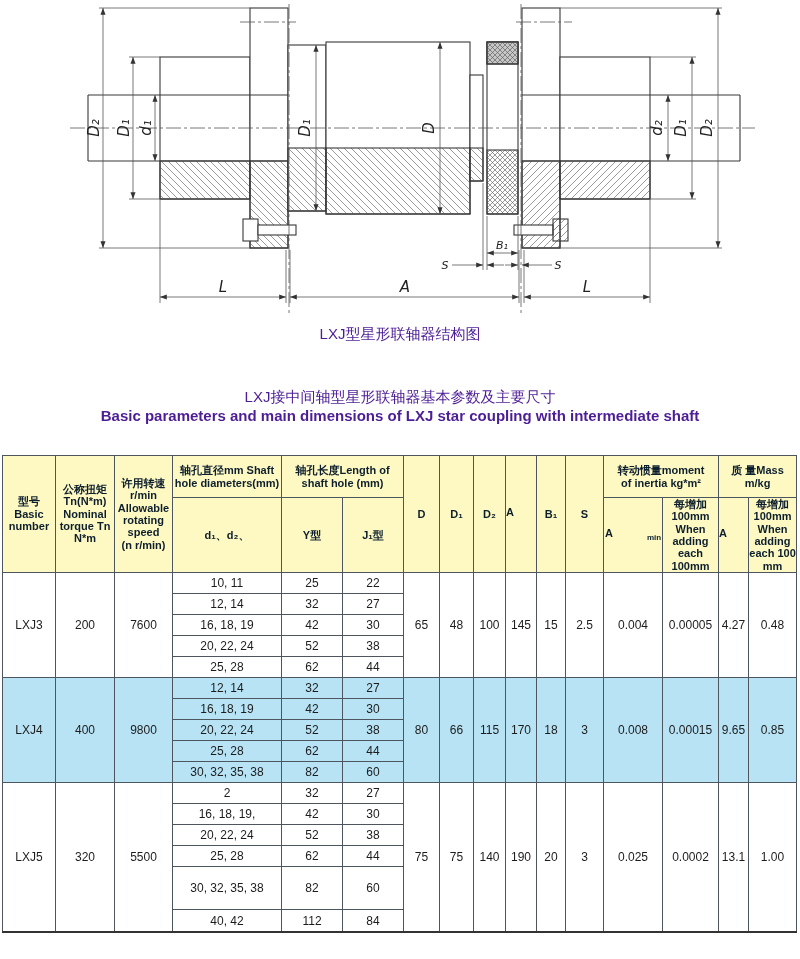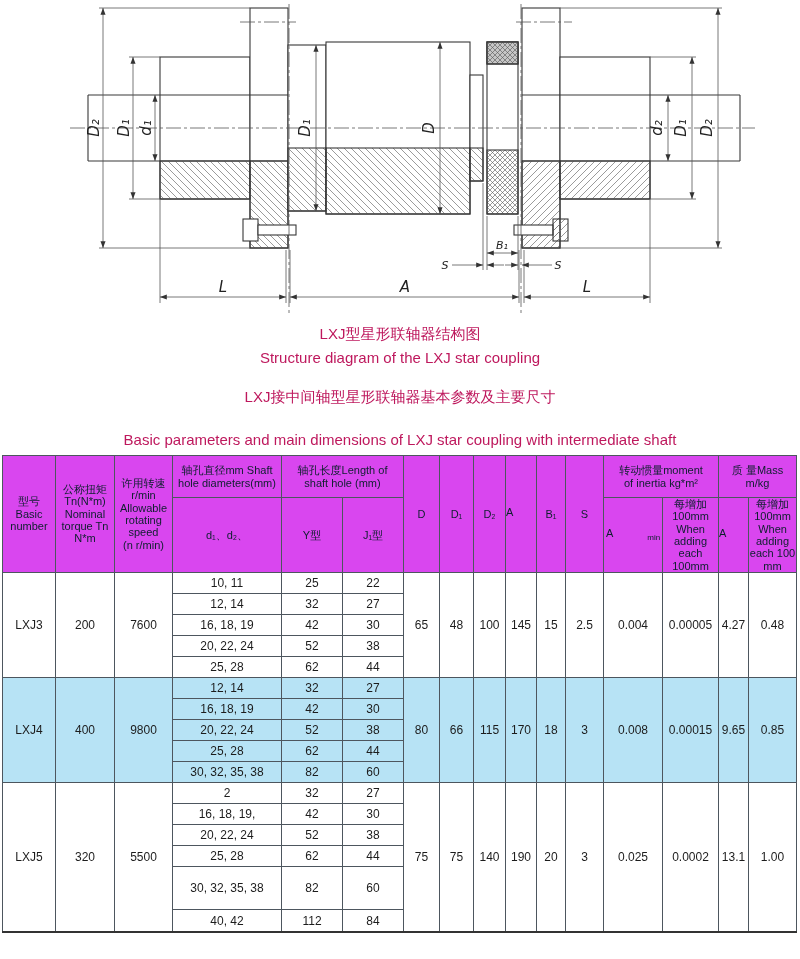--- a/index.html
+++ b/index.html
@@ -1,26 +1,26 @@
 <!DOCTYPE html>
 <html><head>
 <meta charset="utf-8">
 <style>
   html,body{margin:0;padding:0;background:#fff;}
   body{font-family:"Liberation Sans","DejaVu Sans",sans-serif;color:#111;}
   .page{position:relative;width:800px;height:959px;background:#fff;overflow:hidden;}
-  .caption{position:absolute;left:0;width:800px;text-align:center;font-size:15px;color:#be185d;}
+  .caption{position:absolute;left:0;width:800px;text-align:center;font-size:15px;color:#4c1d95;}
   .svgwrap{position:absolute;left:0;top:0;width:800px;height:320px;}
   svg text.dim{font-family:"DejaVu Sans",sans-serif;font-style:italic;font-size:15px;fill:#222;}
   svg text.dims{font-family:"DejaVu Sans",sans-serif;font-style:italic;font-size:11px;fill:#222;}
 
   table.params{position:absolute;left:2px;top:455px;width:794px;border-collapse:collapse;table-layout:fixed;
     border-bottom:2px solid #333;}
   table.params th,table.params td{border:1px solid #4d565e;padding:0;overflow:hidden;text-align:center;vertical-align:middle;}
-  table.params thead th{background:#d946ef;font-weight:normal;color:#0d1f2d;font-size:11px;line-height:1.12;text-align:center;}
+  table.params thead th{background:#fef9c3;font-weight:bold;color:#0d1f2d;font-size:11px;line-height:1.12;text-align:center;}
   .pre{white-space:pre-line;}
   th.lft{text-align:left;padding-left:4px;font-size:10.5px;}
   th.big{font-size:13px;}
   th.tiny{font-size:8.5px;line-height:1.15;}
   th.sub2{font-size:12px;}
   tr.h1{height:42px;} tr.h2{height:37px;}
   tr.r{height:21px;} tr.rt{height:43px;} tr.rl{height:23px;}
   td{font-size:12px;color:#1c1c1c;}
   td.diam{text-align:left;padding-left:9px;}
   tbody tr.hl td{background:#b7e3f5;}
@@ -152,23 +152,22 @@
       <text class="dims" text-anchor="middle" x="445" y="269">S</text>
       <text class="dims" text-anchor="middle" x="558" y="269">S</text>
       <text class="dim" text-anchor="middle" x="223" y="292">L</text>
       <text class="dim" text-anchor="middle" x="405" y="292">A</text>
       <text class="dim" text-anchor="middle" x="587" y="292">L</text>
     </g>
   </svg>
   </div>
 
   <div class="caption" style="top:325px;">LXJ型星形联轴器结构图</div>
-  <div class="caption" style="top:349px;">Structure diagram of the LXJ star coupling</div>
   <div class="caption" style="top:388px;">LXJ接中间轴型星形联轴器基本参数及主要尺寸</div>
-  <div class="caption" style="top:431px;">Basic parameters and main dimensions of LXJ star coupling with intermediate shaft</div>
+  <div class="caption" style="top:407px;font-weight:bold;">Basic parameters and main dimensions of LXJ star coupling with intermediate shaft</div>
 
   <table class="params">
     <colgroup>
       <col style="width:53px">
         <col style="width:59px">
         <col style="width:58px">
         <col style="width:109px">
       <col style="width:61px">
         <col style="width:61px">
         <col style="width:36px">

